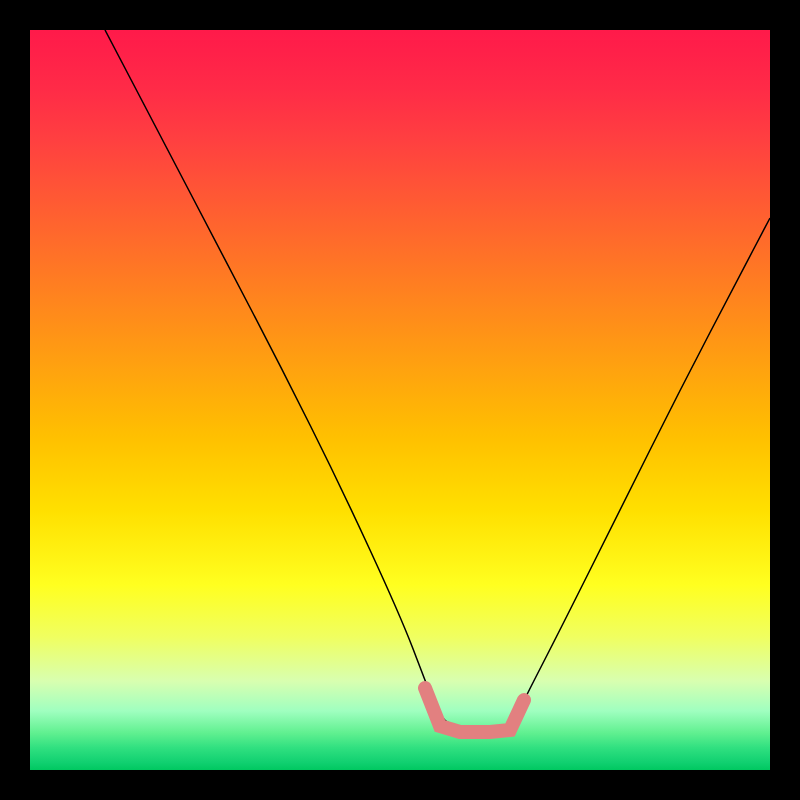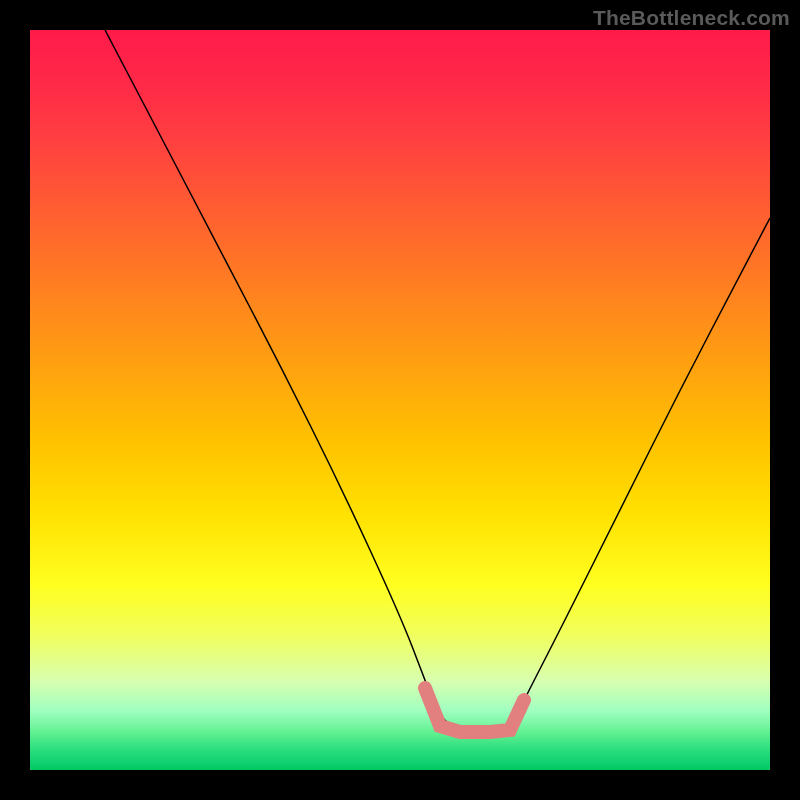--- a/index.html
+++ b/index.html
@@ -62,14 +62,13 @@
 </head>
 <body>
 
 <div class="container">
   <div class="plot-area">
     <svg class="curve" viewBox="0 0 740 740">
       <path id="main-curve" fill="none" stroke="#000000" stroke-width="1.5" d="M 75 0 Q 75 0 102.5 52.5 Q 130 105 160 162.5 Q 190 220 220 277.5 Q 250 335 280 395 Q 310 455 340 520 Q 370 585 382.5 617.5 Q 395 650 404.5 675 Q 414 700 447 700 Q 480 700 487 685 Q 494 670 512 635 Q 530 600 560 540 Q 590 480 620 420 Q 650 360 680 302.5 Q 710 245 725 216.5 L 740 188"></path>
       <path id="notch-marker" fill="none" stroke="#e28080" stroke-width="14" stroke-linecap="round" d="M 395 658 L 410 696 L 430 702 L 460 702 L 480 700 L 494 670"></path>
     </svg>
   </div>
-  <div class="watermark">TheBottleneck.com</div>
 </div>
 
 </body></html>

